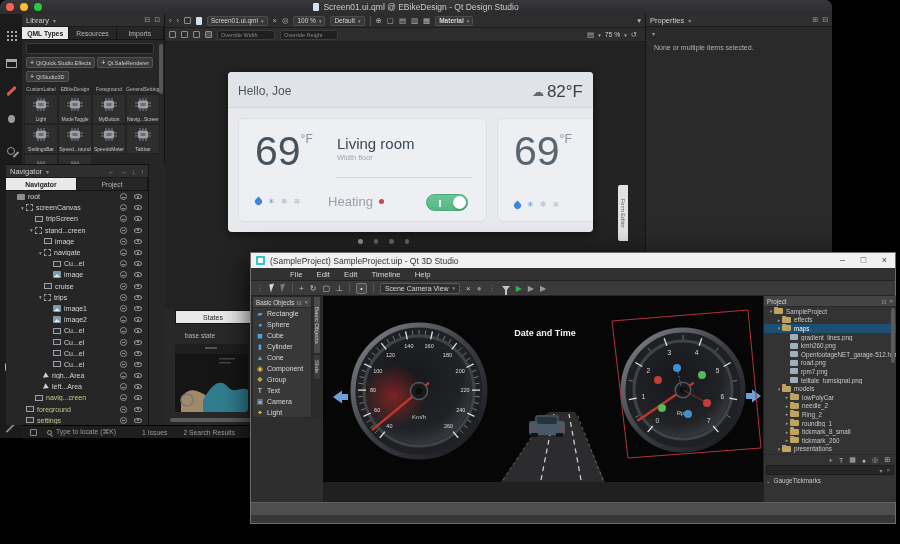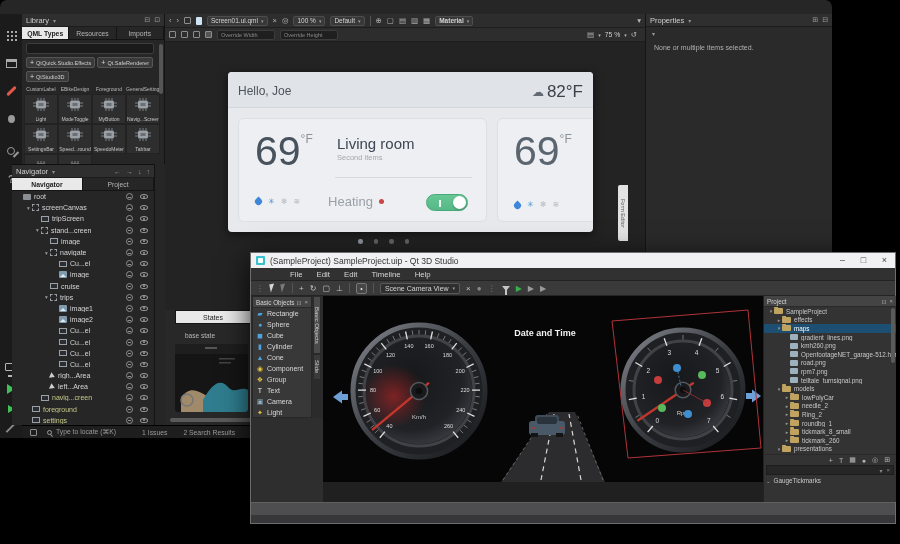--- a/index.html
+++ b/index.html
@@ -37,21 +37,21 @@
   #library{position:absolute;left:22px;top:0;width:143px;height:150px;background:#262626;border-right:1px solid #141414;overflow:hidden;}
   .filterbox{position:absolute;left:4px;top:29px;width:128px;height:11px;background:#1a1a1a;border:1px solid #3d3d3d;border-radius:2px;}
   .impbtn{height:11px;background:#3a3a3a;border:1px solid #555;border-radius:2px;font-size:5.5px;color:#cfcfcf;display:inline-flex;align-items:center;padding:0 3px;margin:0 2px 0 0;}
   .impbtn .pl{margin-right:2px;color:#ddd;font-size:7px;}
   #lib-cats{position:absolute;left:2px;top:72px;width:138px;display:flex;}
   .catlbl{width:34px;font-size:5px;color:#b9b9b9;text-align:center;overflow:hidden;white-space:nowrap;}
   #lib-grid{position:absolute;left:2px;top:80px;width:138px;display:flex;flex-wrap:wrap;}
   .cell{width:34px;height:30px;background:#2e2e2e;border:1px solid #222;display:flex;flex-direction:column;align-items:center;justify-content:center;}
   .cell .lb{font-size:5px;color:#c5c5c5;margin-top:1px;max-width:32px;overflow:hidden;white-space:nowrap;}
   .libscroll{position:absolute;right:1px;top:30px;width:4px;height:50px;background:#555;border-radius:2px;}
-  #navigator{position:absolute;left:12px;top:150px;width:143px;height:261px;background:#262626;border-right:1px solid #141414;border-top:1px solid #0f0f0f;overflow:hidden;}
+  #navigator{position:absolute;left:6px;top:150px;width:143px;height:261px;background:#262626;border-right:1px solid #141414;border-top:1px solid #0f0f0f;overflow:hidden;}
   .nav-arrows{margin-left:auto;display:flex;gap:5px;color:#9a9a9a;font-size:7px;}
   #nav-tree{position:absolute;left:0;top:26px;right:0;bottom:0;overflow:hidden;}
   .trow{height:11.2px;display:flex;align-items:center;font-size:7px;color:#d6d6d6;}
   .trow .lbl{margin-left:3px;white-space:nowrap;overflow:hidden;flex:1;}
   .trow.olive .lbl{color:#c6c98a;}
   .exp{width:7px;font-size:5.5px;color:#9a9a9a;text-align:center;flex:none;}
   .ic-rect{width:8px;height:6px;background:#8a8f94;border-radius:1px;flex:none;}
   .ic-group{width:7px;height:7px;border:1px dashed #9aa0a6;flex:none;}
   .ic-chip{width:8px;height:6px;background:#2a2d31;border:1px solid #9aa0a6;flex:none;}
   .ic-picture{width:8px;height:7px;background:#7f99ad;border-radius:1px;position:relative;flex:none;}
@@ -156,20 +156,26 @@
   .vscroll3{position:absolute;right:1px;top:12px;width:4px;height:55px;background:#5a5a5a;border-radius:2px;}
   .band1{position:absolute;left:0;bottom:8px;right:0;height:13px;background:#4e4e50;border-top:1px solid #606062;}
   .band2{position:absolute;left:0;bottom:0;right:0;height:8px;background:#37373a;}
 </style>
 </head>
 <body>
 
 <div id="stage">
 
   <div id="qds">
+    <div class="mac-titlebar">
+      <span class="tl" style="background:#ff5f57"></span>
+      <span class="tl" style="background:#febc2e"></span>
+      <span class="tl" style="background:#28c840"></span>
+      <div class="mac-title"><span class="doc-ic"></span><span>Screen01.ui.qml @ EBikeDesign - Qt Design Studio</span></div>
+    </div>
     <div class="qds-body">
 
       <div class="activitybar">
         <span class="act-ic">
             <span class="dotgrid"></span>
           </span>
         <span class="act-ic">
             <span class="winic"></span>
           </span>
         <span class="act-ic">
@@ -692,21 +698,21 @@
             <div class="greeting">Hello, Joe</div>
             <div class="weather">
               <span class="cloud">☁</span>
               <span class="wtemp">82°F</span>
             </div>
 
             <div class="hcard" style="left:10px;top:46px;width:249px;height:104px">
               <div style="position:absolute;left:16px;top:12px"><span class="bigtemp">69</span><span class="bigunit">°F</span></div>
               <div style="position:absolute;left:98px;top:16px">
                 <div class="roomname">Living room</div>
-                <div class="roomfloor">Second items</div>
+                <div class="roomfloor">Width floor</div>
               </div>
               <div class="carddiv"></div>
               <div class="icrow">
                 <span class="drop"></span>
                 <span class="fan">✳</span>
                 <span class="snow">❄</span>
                 <span class="waves">≋</span>
                 <span class="heatlbl" style="margin-left:22px">Heating</span>
                 <span class="reddot"></span>
               </div>

